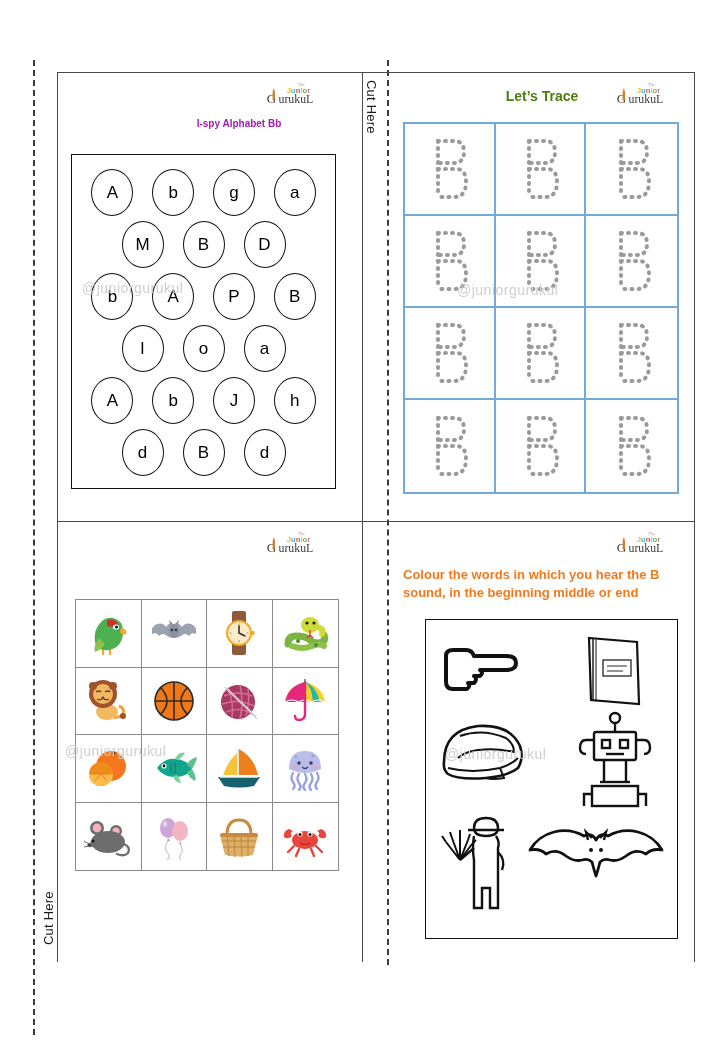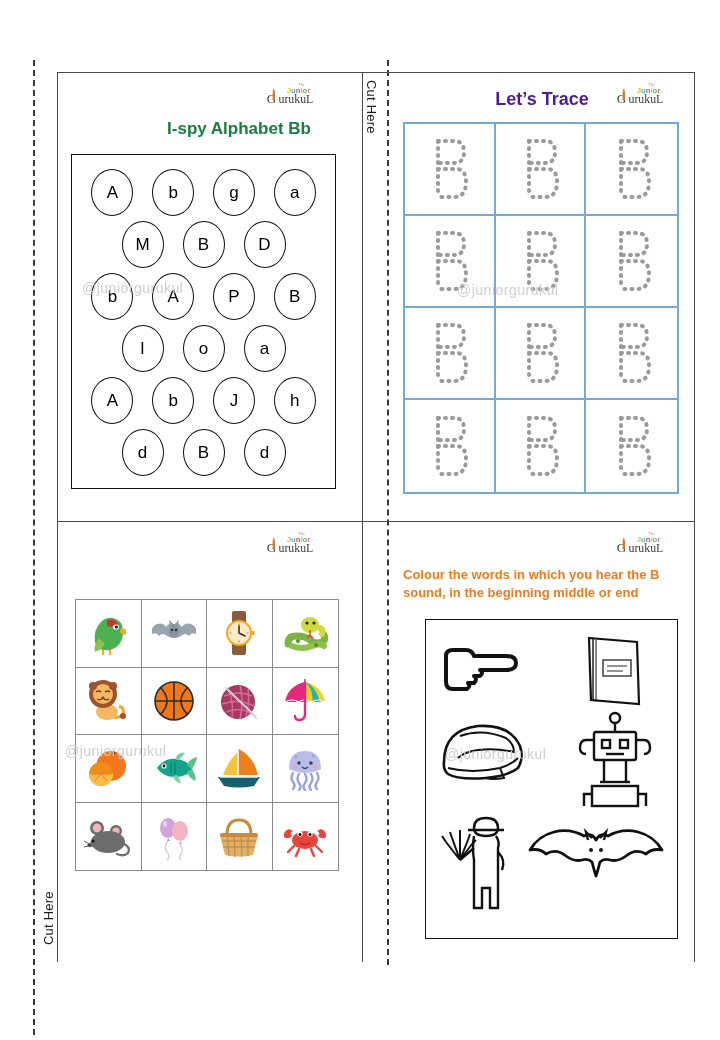--- a/index.html
+++ b/index.html
@@ -26,22 +26,22 @@
   .logo{
     position:absolute;width:72px;height:26px;
     display:flex;align-items:flex-end;justify-content:center;
   }
   .logo svg{width:72px;height:26px;display:block;}
 
   .title{
     position:absolute;font-weight:bold;line-height:1.25;
     font-family:"Liberation Sans",sans-serif;
   }
-  .title-blue{color:#15803d;font-size:17px;}
-  .title-purple{color:#4c1d95;font-size:18px;}
+  .title-blue{color:#a21caf;font-size:10px;}
+  .title-purple{color:#4d7c0f;font-size:14px;}
   .title-orange{color:#ec7c22;font-size:13px;}
 
   
   .ispy-box{
     position:absolute;border:1.3px solid #111;background:#fff;box-sizing:border-box;
   }
   .ispy-rows{position:absolute;inset:0;padding:14px 10px 12px;box-sizing:border-box;
     display:flex;flex-direction:column;justify-content:space-between;}
   .ispy-row{display:flex;justify-content:space-around;align-items:center;}
   .ispy-row.indent{padding:0 30px;}

